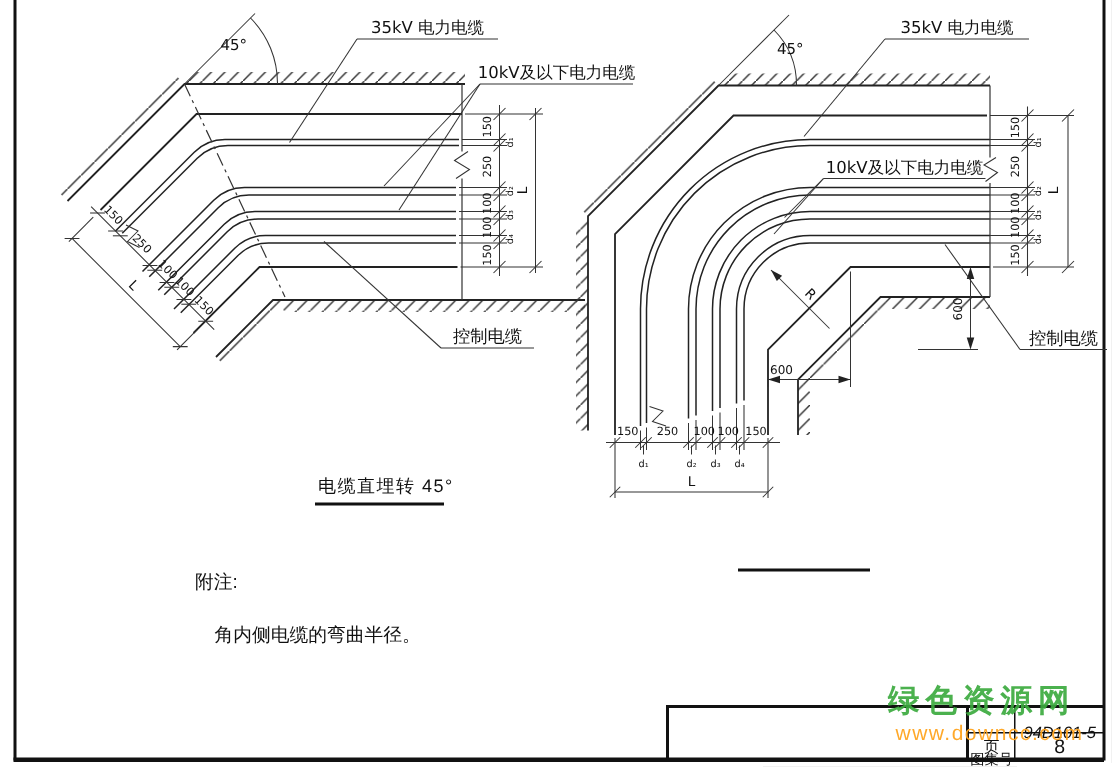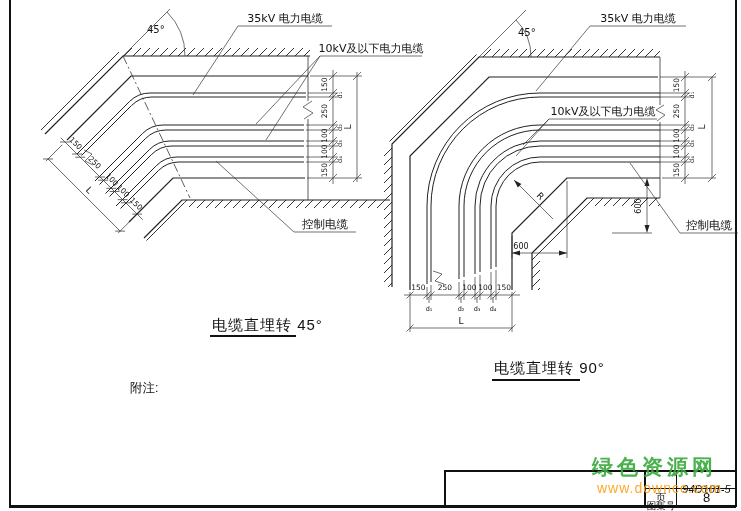--- a/index.html
+++ b/index.html
@@ -7,21 +7,21 @@
         font-family:"Liberation Sans","DejaVu Sans",sans-serif;color:#111;}
   .pb{position:absolute;background:#111;}
   svg text{font-family:"DejaVu Sans","Liberation Sans",sans-serif;fill:#111;}
   .wall{stroke:#222;stroke-width:1.2;fill:none;}
   .cable{stroke:#222;stroke-width:1;fill:none;}
   .thin{stroke:#333;stroke-width:0.7;fill:none;}
   .endl{stroke:#333;stroke-width:0.8;fill:none;}
   .dashdot{stroke:#333;stroke-width:0.8;fill:none;stroke-dasharray:9 3 2 3;}
   .band{fill:url(#ht);stroke:none;}
   .arr{fill:#222;stroke:none;}
-  .cap{position:absolute;font-size:15px;letter-spacing:1px;white-space:nowrap;}
+  .cap{position:absolute;font-size:12px;letter-spacing:1px;white-space:nowrap;}
   .capline{position:absolute;height:2px;background:#111;}
   .note{position:absolute;font-size:12.5px;white-space:nowrap;margin-left:46px;}
   #tb-title{position:absolute;left:444px;top:470px;width:200px;height:36px;
             display:flex;align-items:center;justify-content:center;
             font-size:17px;letter-spacing:3px;}
   .tbl{position:absolute;background:#111;}
   .tbc{position:absolute;display:flex;align-items:center;justify-content:center;}
   #wm-site{position:absolute;left:592px;top:453px;font-size:21px;font-weight:bold;
            letter-spacing:4px;color:#3cab3f;opacity:.92;white-space:nowrap;}
   #wm-url{position:absolute;left:597px;top:480px;font-size:14px;color:#ffa41e;
@@ -313,24 +313,24 @@
         <text x="461" y="311" font-size="6.5">d₂</text>
         <text x="477" y="311" font-size="6.5">d₃</text>
         <text x="493" y="311" font-size="6.5">d₄</text>
         <text x="461" y="324" font-size="9">L</text>
       </g>
     </g>
   </svg>
 
   <div class="cap" style="left:212px;top:316px;">电缆直埋转 45°</div>
   <div class="capline" style="left:210px;top:335px;width:86px;"></div>
-  <div class="cap" style="left:494px;top:359px;">电缆直埋转 90°</div>
   <div class="capline" style="left:492px;top:379px;width:88px;"></div>
 
   <div class="note" style="left:84px;top:380px;">附注:</div>
+  <div class="note" style="left:97px;top:415px;">角内侧电缆的弯曲半径。</div>
 
   <div class="tbl" style="left:444px;top:470px;width:292px;height:2px;"></div>
   <div class="tbl" style="left:444px;top:470px;width:2px;height:36px;"></div>
   <div class="tbl" style="left:644px;top:470px;width:2px;height:36px;"></div>
   <div class="tbl" style="left:676px;top:470px;width:1px;height:36px;"></div>
   <div class="tbl" style="left:644px;top:488px;width:92px;height:1px;"></div>
   <div class="tbc" style="left:646px;top:498px;width:30px;height:17px;font-size:9.5px;">图集号</div>
   <div class="tbc" style="left:677px;top:480px;width:59px;height:17px;font-size:11px;font-style:italic;">94D101-5</div>
   <div class="tbc" style="left:646px;top:489px;width:30px;height:17px;font-size:10.5px;">页</div>
   <div class="tbc" style="left:677px;top:489px;width:59px;height:17px;font-size:13px;">8</div>

